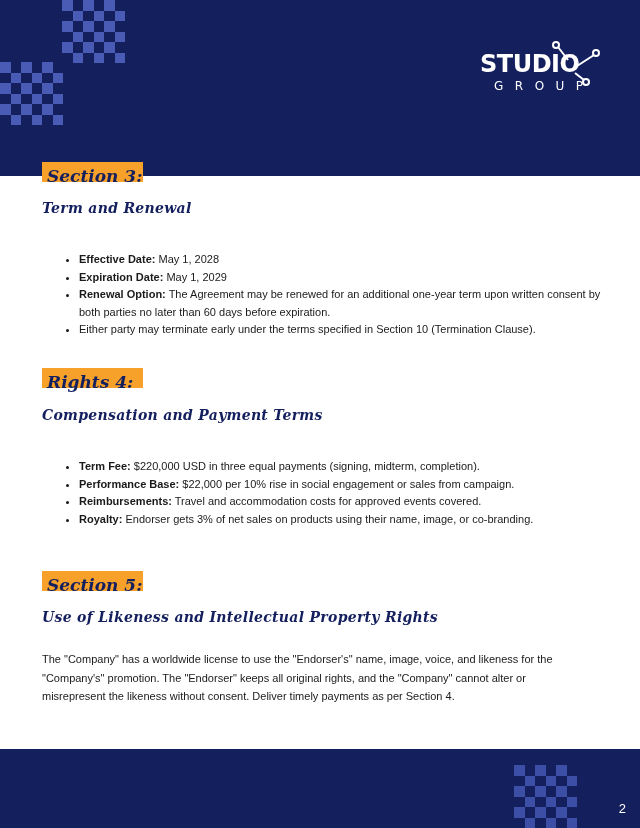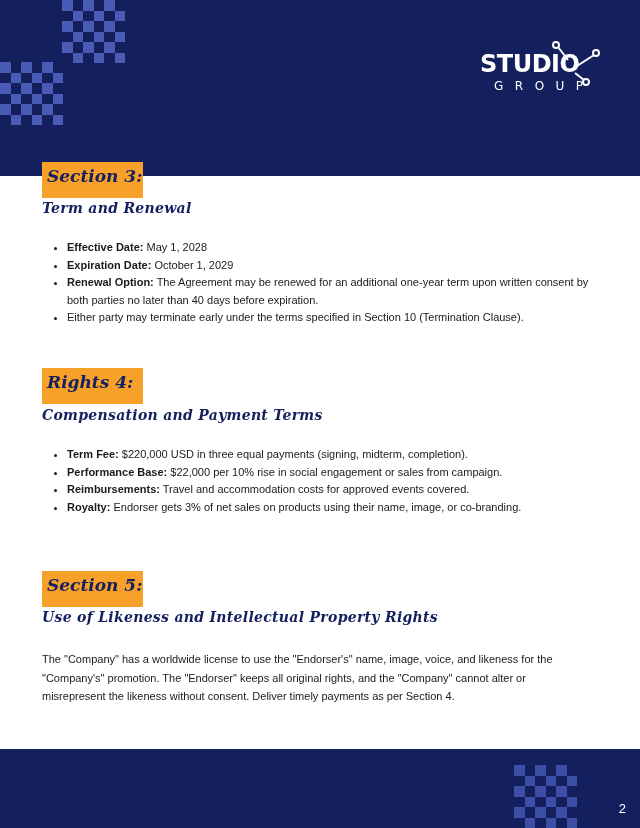--- a/index.html
+++ b/index.html
@@ -10,26 +10,26 @@
   .checker { position: absolute; display: grid; grid-template-columns: repeat(6, 10.5px); grid-auto-rows: 10.5px; }
   .checker span { display: block; width: 10.5px; height: 10.5px; }
   .checker span.on { background: #4a5bb5; }
   .footer .checker span.on { background: #3d4ea6; }
   .logo { position: absolute; left: 480px; top: 40px; width: 125px; height: 55px; }
   .logo-word { position: absolute; left: 0; top: 12px; font-family: "DejaVu Sans", sans-serif; font-weight: bold;
                font-size: 24px; color: #ffffff; letter-spacing: -0.5px; line-height: 1; }
   .logo-sub { position: absolute; left: 14px; top: 40px; font-family: "DejaVu Sans", sans-serif; font-size: 12px;
               color: #ffffff; letter-spacing: 11.5px; line-height: 1; }
   .logo svg { position: absolute; left: 0; top: 0; }
-  .badge { position: absolute; left: 42px; height: 36px; width: 101px; background: #f7a12b; box-sizing: border-box;
+  .badge { position: absolute; left: 42px; height: 20px; width: 101px; background: #f7a12b; box-sizing: border-box;
            padding-left: 5px; font-family: "DejaVu Serif", "Liberation Serif", serif; font-weight: bold; font-style: italic;
            font-size: 17px; color: #141f5e; line-height: 29px; }
   .heading { position: absolute; left: 42px; font-family: "DejaVu Serif", "Liberation Serif", serif; font-weight: bold;
              font-style: italic; font-size: 14px; color: #141f5e; line-height: 1; white-space: nowrap; letter-spacing: 0.3px; }
-  ul.bullets { position: absolute; left: 49px; margin: 0; padding: 0 0 0 18px; width: 540px; font-size: 11px;
+  ul.bullets { position: absolute; left: 49px; margin: 12px; padding: 0 0 0 18px; width: 540px; font-size: 11px;
                line-height: 17.6px; color: #1a1a1a; }
   ul.bullets li { margin: 0; padding: 0; }
   ul.bullets li b { font-weight: bold; }
   .para { position: absolute; left: 42px; top: 650px; width: 550px; font-size: 11px; line-height: 18.5px; color: #1a1a1a; margin: 0; }
   .page-num { position: absolute; right: 14px; top: 52px; font-size: 13px; color: #ffffff; }
 </style>
 </head>
 <body>
 
 <div class="header">
@@ -123,22 +123,22 @@
     </svg>
     <div class="logo-word">STUDIO</div>
     <div class="logo-sub">GROUP</div>
   </div>
 </div>
 
 <div class="badge" style="top:162px;">Section 3:</div>
 <div class="heading" style="top:201px;">Term and Renewal</div>
 <ul class="bullets" style="top:239px;">
   <li><b>Effective Date:</b><span> May 1, 2028</span></li>
-  <li><b>Expiration Date:</b><span> October 1, 2029</span></li>
-  <li><b>Renewal Option:</b><span> The Agreement may be renewed for an additional one-year term upon written consent by both parties no later than 40 days before expiration.</span></li>
+  <li><b>Expiration Date:</b><span> May 1, 2029</span></li>
+  <li><b>Renewal Option:</b><span> The Agreement may be renewed for an additional one-year term upon written consent by both parties no later than 60 days before expiration.</span></li>
   <li><span>Either party may terminate early under the terms specified in Section 10 (Termination Clause).</span></li>
 </ul>
 
 <div class="badge" style="top:368px;">Rights 4:</div>
 <div class="heading" style="top:408px;">Compensation and Payment Terms</div>
 <ul class="bullets" style="top:446px;">
   <li><b>Term Fee:</b><span> $220,000 USD in three equal payments (signing, midterm, completion).</span></li>
   <li><b>Performance Base:</b><span> $22,000 per 10% rise in social engagement or sales from campaign.</span></li>
   <li><b>Reimbursements:</b><span> Travel and accommodation costs for approved events covered.</span></li>
   <li><b>Royalty:</b><span> Endorser gets 3% of net sales on products using their name, image, or co-branding.</span></li>

